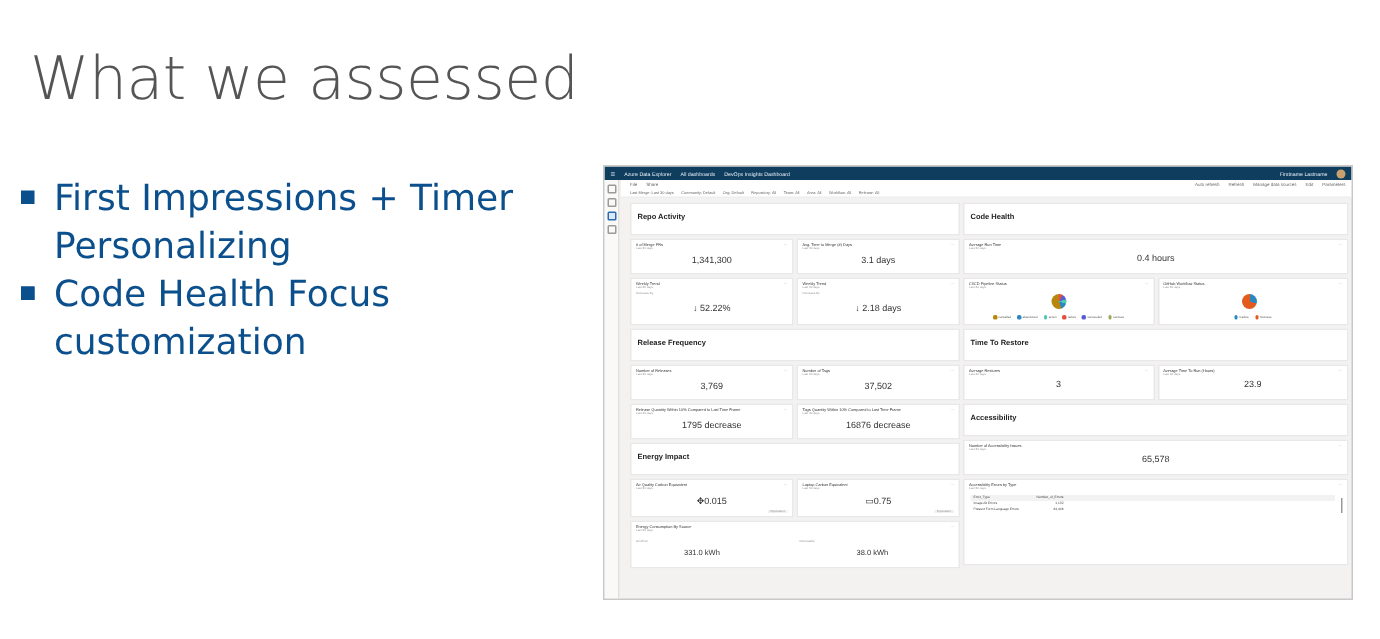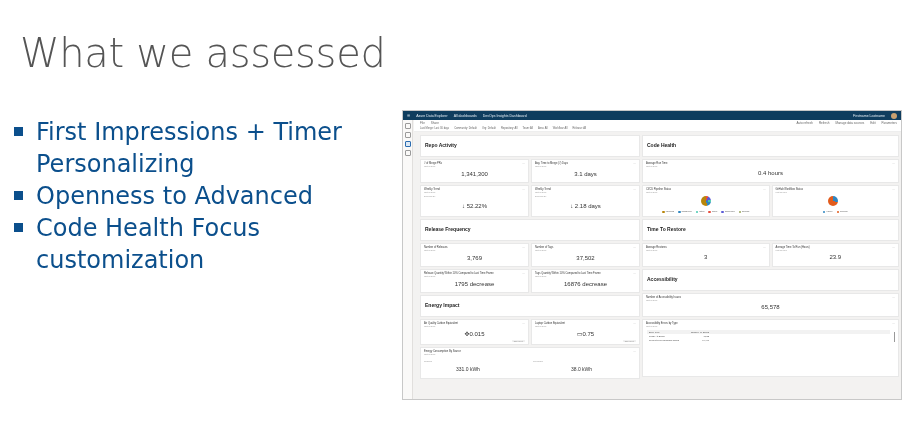--- a/index.html
+++ b/index.html
@@ -40,21 +40,21 @@
   .scroll { position: absolute; right: 3px; top: 12px; width: 1.5px; height: 10px; background: #999; }
 </style>
 </head>
 <body>
 
 <div class="slide">
   <div class="title">What we assessed</div>
   <ul class="bullets">
     <li><span class="sq"></span><span>First Impressions + Timer</span></li>
     <li><span>Personalizing</span></li>
-    <li><span class="sq"></span><span>Openness to Advanced</span></li>
+    <li><span class="sq"></span></li>
     <li><span class="sq"></span><span>Code Health Focus</span></li>
     <li><span>customization</span></li>
   </ul>
 
   <div class="dash">
     <div class="topbar">
       <span>☰</span>
       <span>Azure Data Explorer</span>
       <span>All dashboards</span>
       <span>DevOps Insights Dashboard</span>

